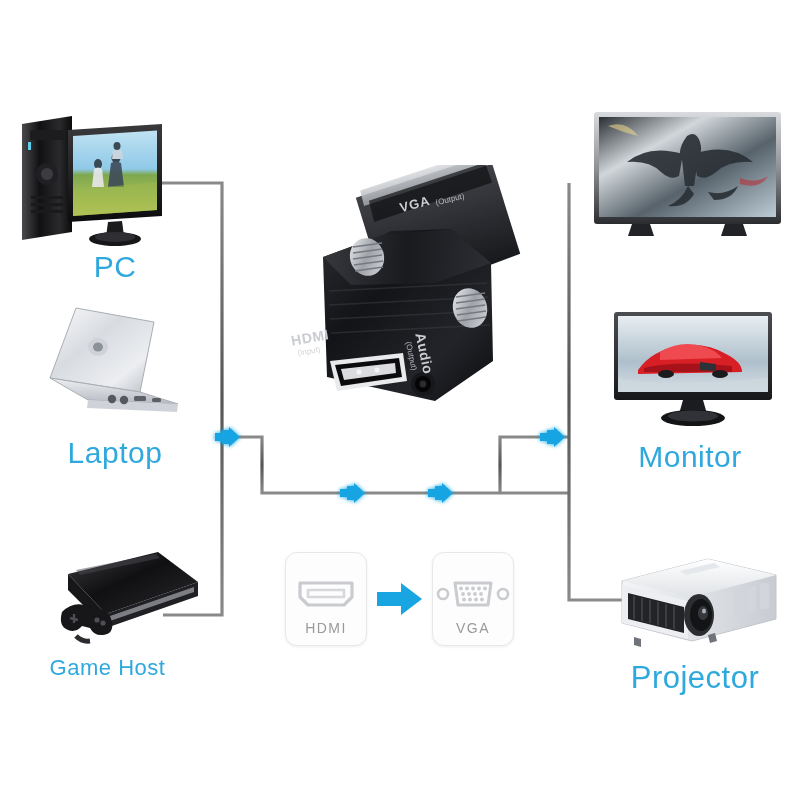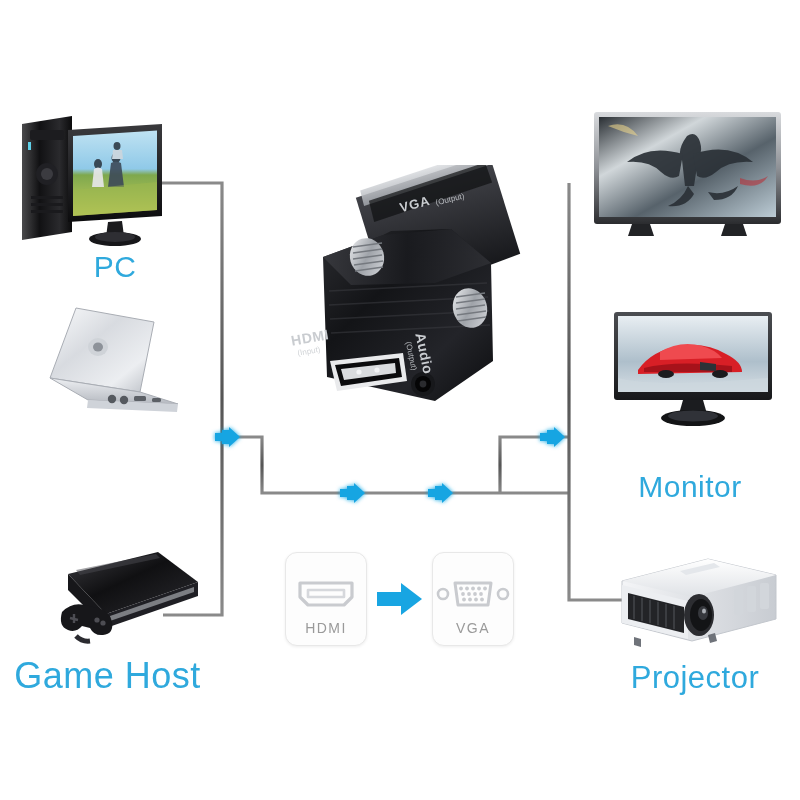--- a/index.html
+++ b/index.html
@@ -27,23 +27,23 @@
   
   .pc-wrap{left:10px;top:112px;width:205px;height:140px;}
   .laptop-wrap{left:28px;top:300px;width:180px;height:130px;}
   .console-wrap{left:40px;top:540px;width:165px;height:115px;}
   .tv-wrap{left:590px;top:108px;width:195px;height:140px;}
   .mon-wrap{left:608px;top:308px;width:170px;height:125px;}
   .proj-wrap{left:600px;top:545px;width:185px;height:120px;}
 
   .lbl-pc{left:20px;top:250px;width:190px;font-size:30px;}
   .lbl-laptop{left:0px;top:436px;width:230px;font-size:30px;}
-  .lbl-game{left:0px;top:655px;width:215px;font-size:36px;}
+  .lbl-game{left:0px;top:655px;width:215px;font-size:22px;}
   .lbl-tv{left:590px;top:245px;width:195px;font-size:30px;}
-  .lbl-monitor{left:580px;top:440px;width:220px;font-size:30px;margin-top:30px;}
+  .lbl-monitor{left:580px;top:440px;width:220px;font-size:30px;}
   .lbl-projector{left:580px;top:660px;width:230px;font-size:31px;}
 
   
   .portcard{
     position:absolute;
     background:#fdfdfd;
     border:1px solid #e8e8e8;
     border-radius:12px;
     box-shadow:0 1px 3px rgba(0,0,0,.07);
   }
@@ -183,20 +183,21 @@
       <g>
         <path d="M22,78 L112,92 L150,104 L60,100 Z" fill="url(#baseg)" stroke="#a9adb4" stroke-width="1"></path>
         <path d="M60,100 L150,104 L149,112 L59,108 Z" fill="#cfd3d9"></path>
         <circle cx="84" cy="99" r="4.2" fill="#55595f"></circle>
         <circle cx="96" cy="100" r="4.2" fill="#55595f"></circle>
         <rect x="106" y="96" width="12" height="5" rx="1.5" fill="#5c6066"></rect>
         <rect x="124" y="98" width="9" height="4" rx="1.5" fill="#5c6066"></rect>
       </g>
     </svg>
   </div>
+  <div class="devlabel lbl-laptop">Laptop</div>
 
   <div class="node console-wrap">
     <svg viewBox="0 0 165 115" width="165" height="115">
       <defs>
         <linearGradient id="psg" x1="0" y1="0" x2="1" y2="1">
           <stop offset="0" stop-color="#3b3b40"></stop>
             <stop offset=".45" stop-color="#101012"></stop>
           <stop offset="1" stop-color="#2a2a2f"></stop>
         </linearGradient>
       </defs>

